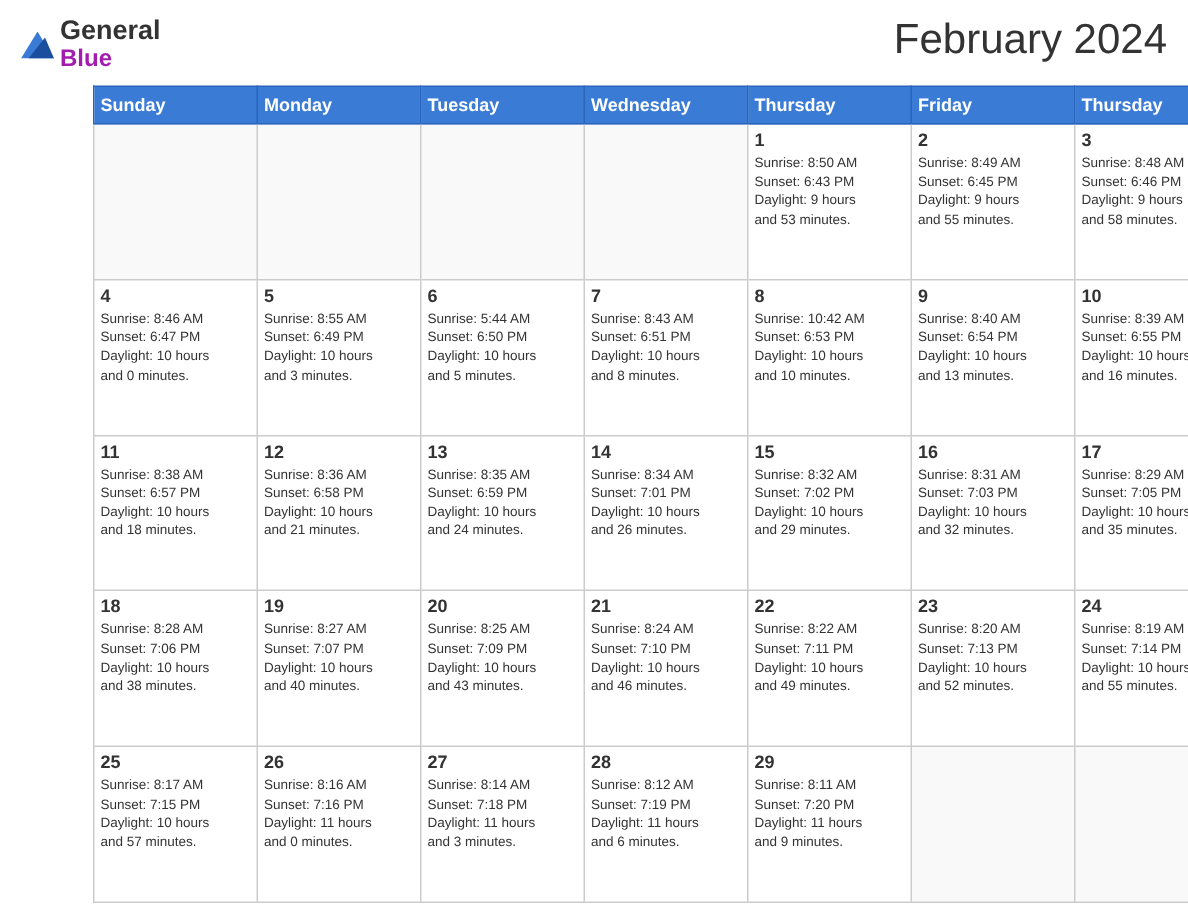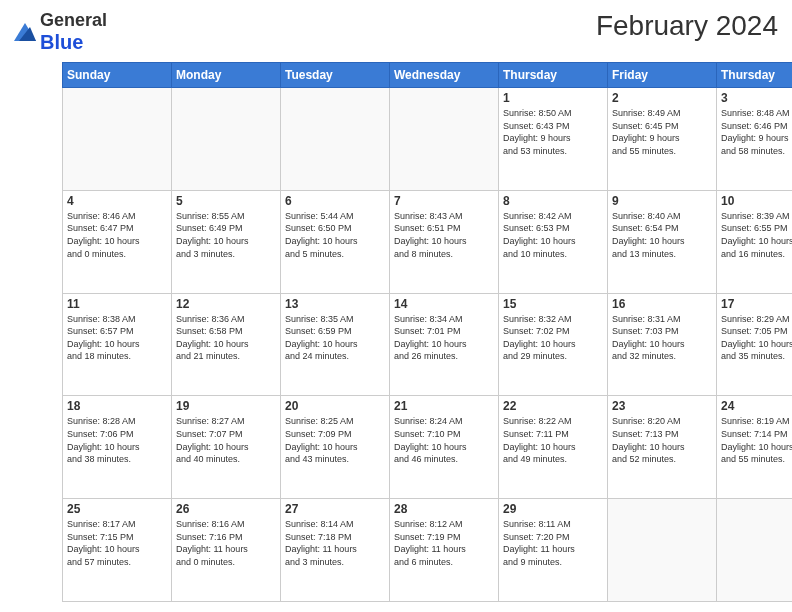--- a/index.html
+++ b/index.html
@@ -90,21 +90,21 @@
 
 <div class="page">
   <div class="header">
     <div class="logo">
       <svg class="logo-icon" viewBox="0 0 22 18" xmlns="http://www.w3.org/2000/svg">
         <polygon points="0,18 11,0 22,18" fill="#3a7bd5"></polygon>
         <polygon points="5,18 16,4 22,18" fill="#1a4fa0"></polygon>
       </svg>
       <div>
         <span style="font-size:18px;font-weight:bold;color:#333;">General</span><br>
-        <span style="font-size:20px;font-weight:bold;color:#1d4ed8;">Blue</span>
+        <span style="font-size:16px;font-weight:bold;color:#a21caf;">Blue</span>
       </div>
     </div>
     <div class="title-block">
       <div class="title-month">February 2024</div>
     </div>
   </div>
 
   <table class="calendar">
     <thead>
       <tr>
@@ -169,21 +169,21 @@
           </td>
           <td>
             <span class="day-num">7</span>
             <div class="day-info" style="white-space: pre-line;">Sunrise: 8:43 AM
 Sunset: 6:51 PM
 Daylight: 10 hours
 and 8 minutes.</div>
           </td>
           <td>
             <span class="day-num">8</span>
-            <div class="day-info" style="white-space: pre-line;">Sunrise: 8:42 AM
+            <div class="day-info" style="white-space: pre-line;">Sunrise: 10:42 AM
 Sunset: 6:53 PM
 Daylight: 10 hours
 and 10 minutes.</div>
           </td>
           <td>
             <span class="day-num">9</span>
             <div class="day-info" style="white-space: pre-line;">Sunrise: 8:40 AM
 Sunset: 6:54 PM
 Daylight: 10 hours
 and 13 minutes.</div>

